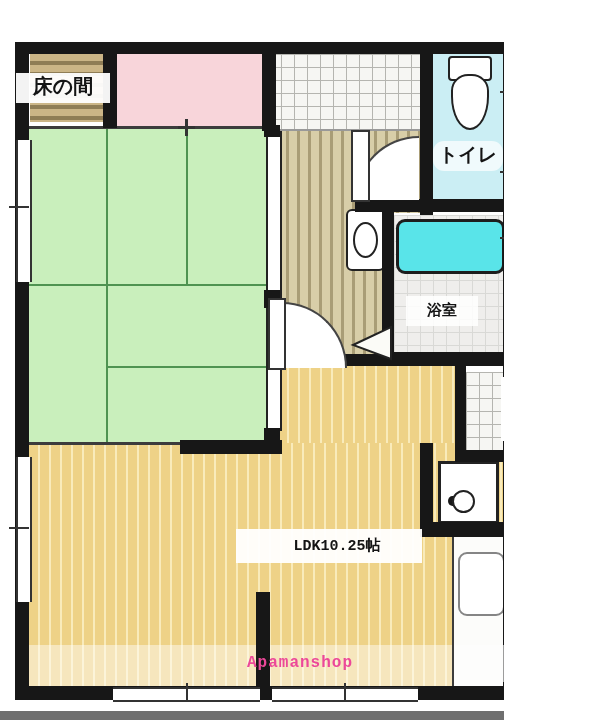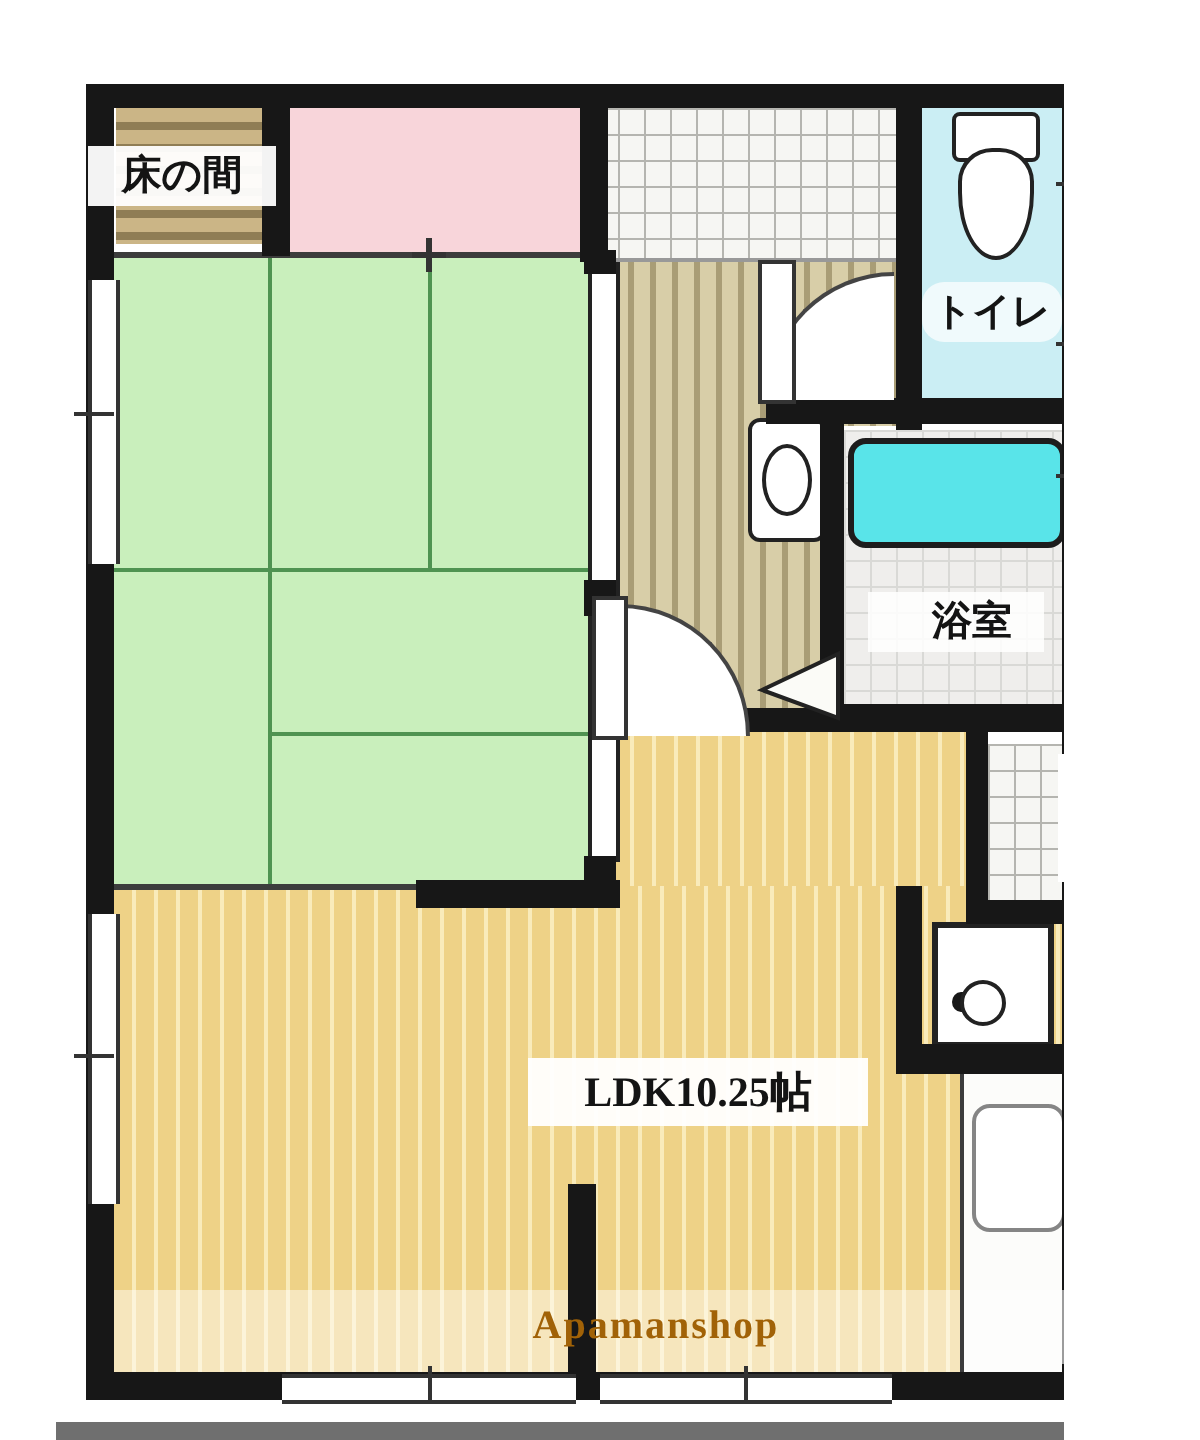--- a/index.html
+++ b/index.html
@@ -1,17 +1,17 @@
 <!DOCTYPE html>
 <html><head>
 <meta charset="utf-8">
 <style>
   html,body{margin:0;padding:0;background:#ffffff;}
   .canvas{position:relative;width:504px;height:720px;background:#ffffff;overflow:hidden;
-          font-family:Liberation Serif, serif;margin-left:28px;}
+          font-family:Liberation Mono, monospace;}
   .abs{position:absolute;}
   
   .tatami{background:#c9efbc;}
   .tline{background:#4f9351;}
   .pink{background:#f8d5da;}
   .toiletroom{background:#cbeef4;}
   .tokonoma{background:repeating-linear-gradient(180deg,#cbb586 0 7px,#8f7d55 7px 11px);}
   .hallfloor{background:repeating-linear-gradient(90deg,#d8cea8 0 8px,#a99d76 8px 11px);}
   .ldkfloor{background:repeating-linear-gradient(90deg,#eed287 0 9px,#f9ebbb 9px 11px);}
   .tile{background-color:#f6f6f3;
@@ -38,21 +38,21 @@
   .slider{background:#ffffff;border-left:2px solid #222;border-right:2px solid #222;}
   .leaf{background:#ffffff;border:2px solid #333;}
   .arc{background:#ffffff;}
   .arc.tl{border-top-left-radius:100% 100%;border-top:2px solid #444;border-left:2px solid #444;}
   .arc.tr{border-top-right-radius:100% 100%;border-top:2px solid #444;border-right:2px solid #444;}
   .arc.out{background:transparent;border-top:2px solid #666;border-right:2px solid #666;}
   
   .label{display:flex;align-items:center;justify-content:center;
          background:rgba(255,255,255,0.95);color:#141414;font-weight:700;line-height:1;}
   .watermark{display:flex;align-items:center;justify-content:center;background:transparent;
-         color:#a16207;font-weight:700;letter-spacing:1px;font-size:20px;}
+         color:#ec4899;font-weight:700;letter-spacing:1px;font-size:16px;}
   .graybar{background:#6f6f6f;}
 </style>
 </head>
 <body>
 
 <div class="canvas">
 
   <div class="abs tokonoma" style="left:30px;top:54px;width:73px;height:68px;"></div>
   <div class="abs pink" style="left:117px;top:54px;width:145px;height:74px;"></div>
   <div class="abs tile" style="left:268px;top:54px;width:152px;height:75px;"></div>
@@ -138,19 +138,19 @@
   <div class="abs arc tr" style="left:282px;top:302px;width:63px;height:64px;"></div>
   <div class="abs leaf" style="left:268px;top:298px;width:14px;height:68px;"></div>
   <svg class="abs" width="44" height="38" style="left:350px;top:324px;">
     <polygon points="3,21 41,3 41,35" fill="#fbfbf7" stroke="#222" stroke-width="2"></polygon>
   </svg>
   <div class="abs arc tr out" style="left:512px;top:377px;width:66px;height:66px;"></div>
   <div class="abs" style="left:512px;top:441px;width:66px;height:3px;background:#777;"></div>
 
   <div class="abs label" style="left:16px;top:73px;width:94px;height:30px;font-size:20px;">床の間</div>
   <div class="abs label" style="left:433px;top:141px;width:70px;height:30px;font-size:19px;background:rgba(255,255,255,0.7);border-radius:11px;">トイレ</div>
-  <div class="abs label" style="left:406px;top:296px;width:72px;height:30px;font-size:20px;background:rgba(255,255,255,0.85);padding-left:16px;">浴室</div>
-  <div class="abs label" style="left:236px;top:529px;width:170px;height:34px;font-size:21px;">LDK10.25帖</div>
+  <div class="abs label" style="left:406px;top:296px;width:72px;height:30px;font-size:15px;background:rgba(255,255,255,0.85);">浴室</div>
+  <div class="abs label" style="left:236px;top:529px;width:170px;height:34px;font-size:15px;padding-left:16px;">LDK10.25帖</div>
 
   <div class="abs watermark" style="left:180px;top:649px;width:240px;height:28px;">Apamanshop</div>
   <div class="abs graybar" style="left:0px;top:711px;width:600px;height:9px;"></div>
 
 </div>
 
 </body></html>

